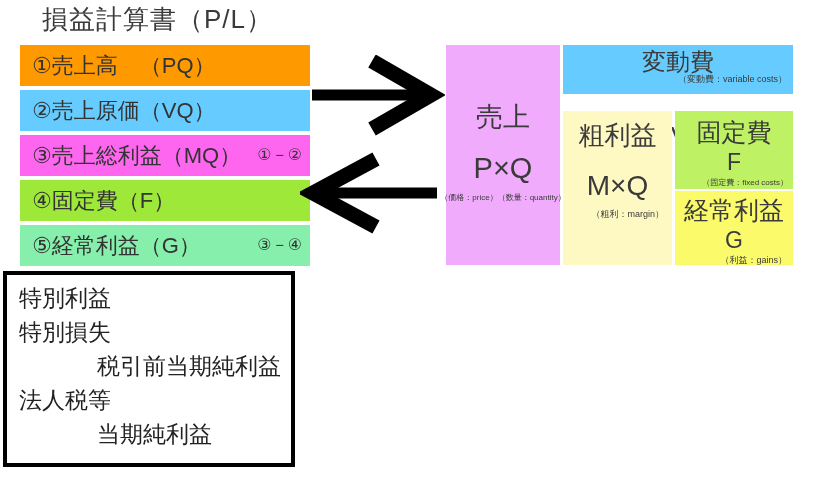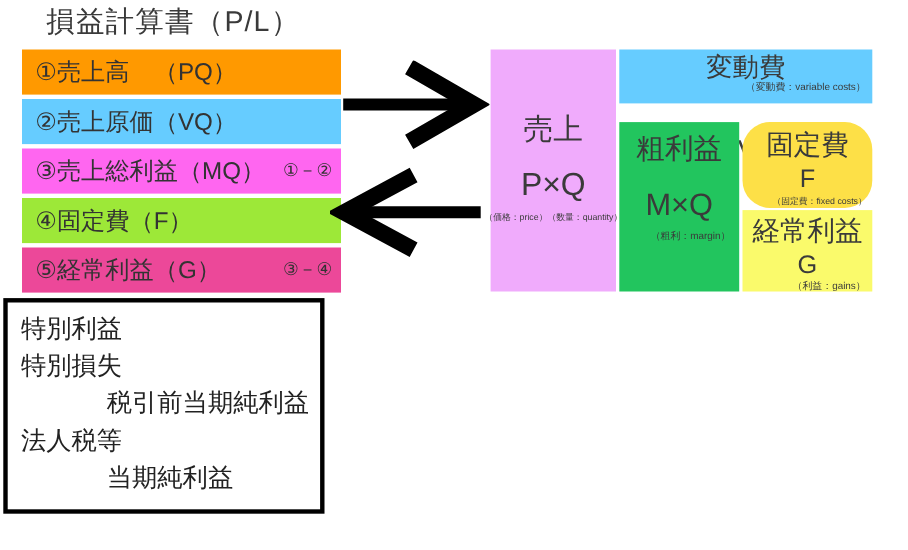--- a/index.html
+++ b/index.html
@@ -66,21 +66,21 @@
     <span class="bar-note"></span>
   </div>
   <div class="bar bar3" style="background-color: rgb(255, 102, 240);">
     <span class="bar-label">③売上総利益（MQ）</span>
     <span class="bar-note">①－②</span>
   </div>
   <div class="bar bar4" style="background-color: rgb(157, 232, 56);">
     <span class="bar-label">④固定費（F）</span>
     <span class="bar-note"></span>
   </div>
-  <div class="bar bar5" style="background-color: #ec4899;">
+  <div class="bar bar5" style="background-color: #86efac;">
     <span class="bar-label">⑤経常利益（G）</span>
     <span class="bar-note">③－④</span>
   </div>
 
   <svg class="arrows" width="145" height="180" viewBox="0 0 145 180">
     <g stroke="#000" fill="none">
       <line x1="12" y1="40" x2="122" y2="40" stroke-width="11"></line>
       <polyline points="72,6 131,40 72,74" stroke-width="15"></polyline>
     </g>
     <g stroke="#000" fill="none">
@@ -94,27 +94,27 @@
     <div class="blk-formula">P×Q</div>
     <div class="blk-note">（価格：price）（数量：quantity）</div>
   </div>
 
   <div class="block blk-variable" style="background-color: rgb(102, 204, 255);">
     <div class="blk-title">変動費</div>
     <div class="blk-formula">V×Q</div>
     <div class="blk-note">（変動費：variable costs）</div>
   </div>
 
-  <div class="block blk-margin" style="background-color: #22c55e;">
+  <div class="block blk-margin" style="background-color: #fef9c3;">
     <div class="blk-title">粗利益</div>
     <div class="blk-formula">M×Q</div>
     <div class="blk-note">（粗利：margin）</div>
   </div>
 
-  <div class="block blk-fixed" style="background-color: #fde047; border-radius: 25px;">
+  <div class="block blk-fixed" style="background-color: #bef264;">
     <div class="blk-title">固定費</div>
     <div class="blk-formula">F</div>
     <div class="blk-note">（固定費：fixed costs）</div>
   </div>
 
   <div class="block blk-gains" style="background-color: rgb(250, 250, 107);">
     <div class="blk-title">経常利益</div>
     <div class="blk-formula">G</div>
     <div class="blk-note">（利益：gains）</div>
   </div>

